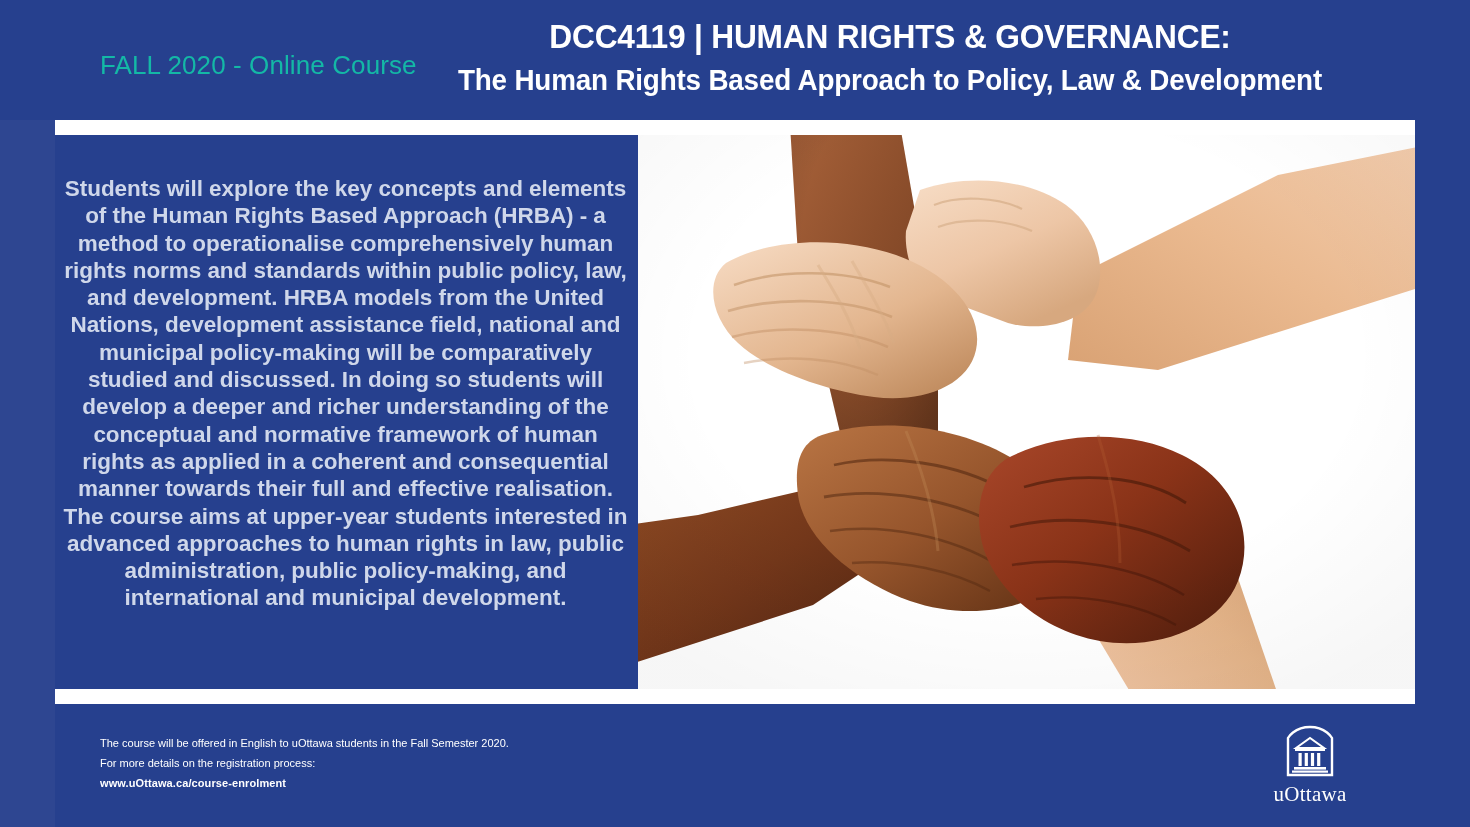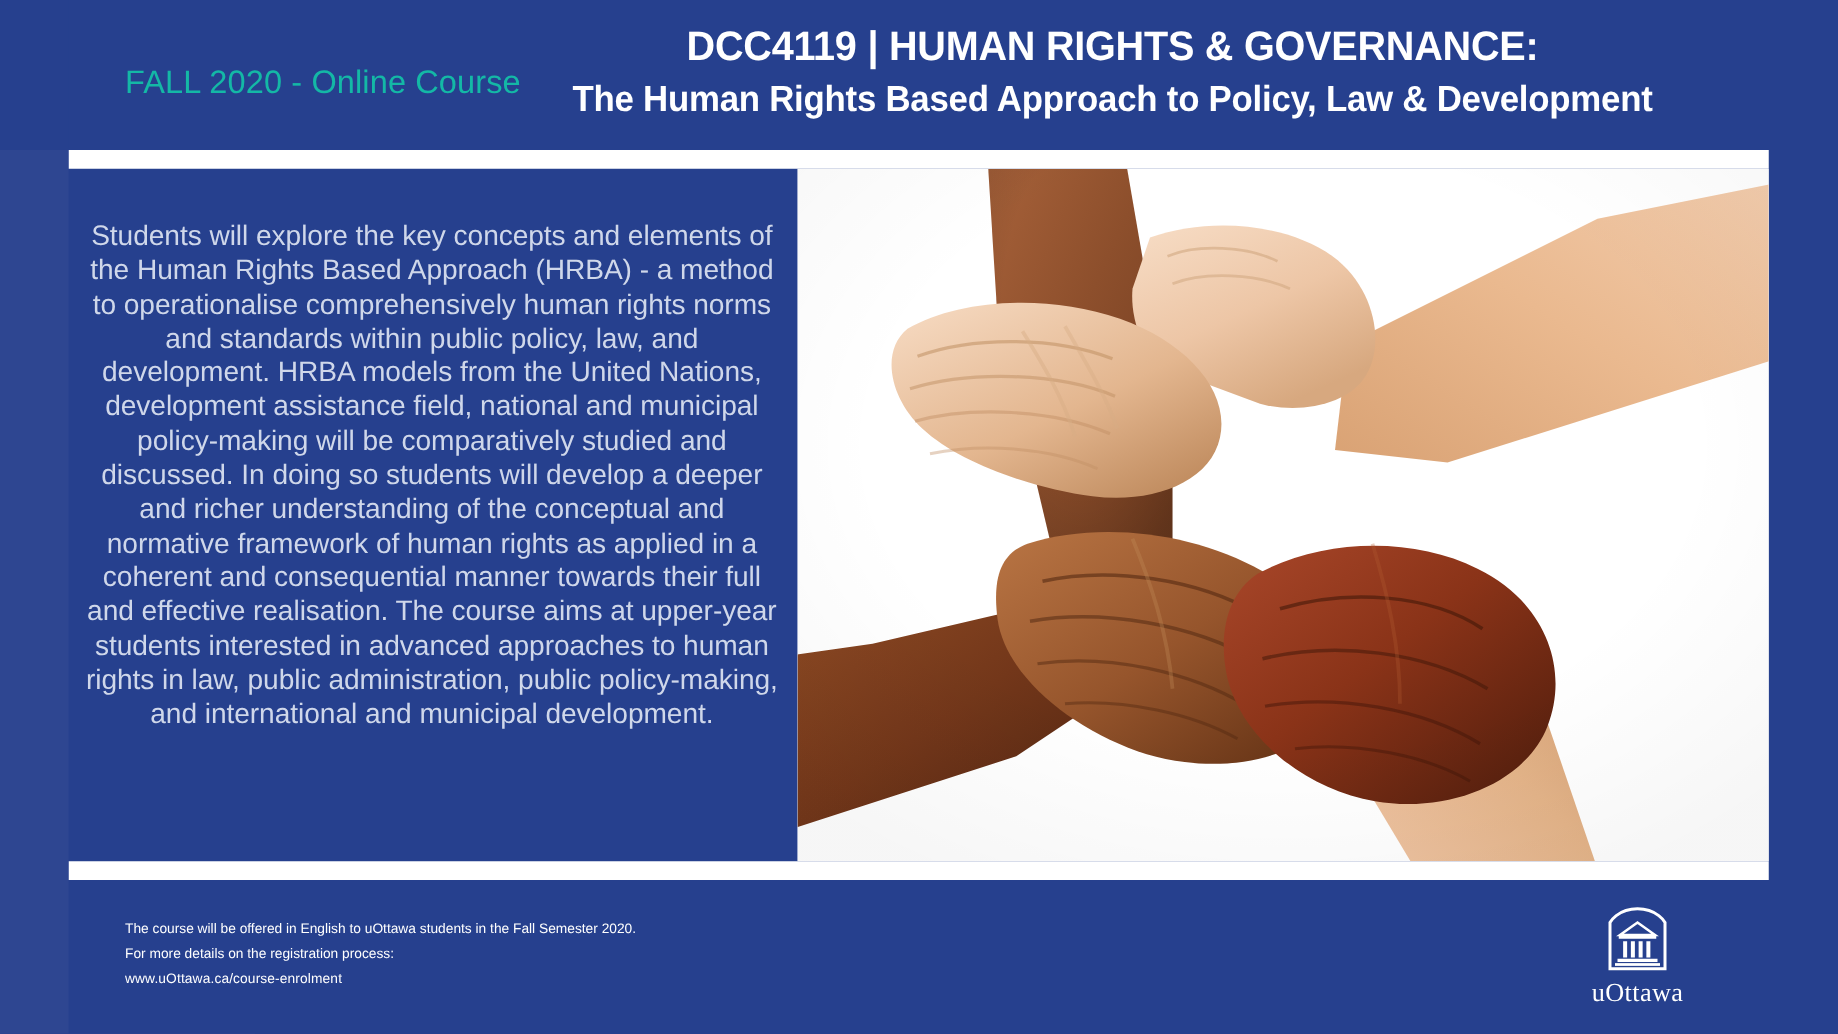--- a/index.html
+++ b/index.html
@@ -122,21 +122,21 @@
     position: absolute;
     left: 0;
     top: 0;
     width: 583px;
     height: 554px;
     padding: 40px 10px 0 8px;
     color: #cfd7ea;
     font-size: 22.5px;
     line-height: 27.3px;
     text-align: center;
-    font-weight: 400;
+    font-weight: 700;
     letter-spacing: -0.05px;
   }
 
   
   #photo-panel {
     position: absolute;
     left: 583px;
     top: 0;
     width: 777px;
     height: 554px;
@@ -161,21 +161,21 @@
   #footer-text {
     position: absolute;
     left: 100px;
     top: 30px;
     color: #ffffff;
     font-size: 11px;
     line-height: 19.5px;
     font-weight: 400;
   }
   #footer-url {
-    font-weight: 400;
+    font-weight: 700;
     display: block;
     margin-top: 1px;
     letter-spacing: 0.1px;
   }
 
   
   #logo {
     position: absolute;
     right: 100px;
     top: 20px;

